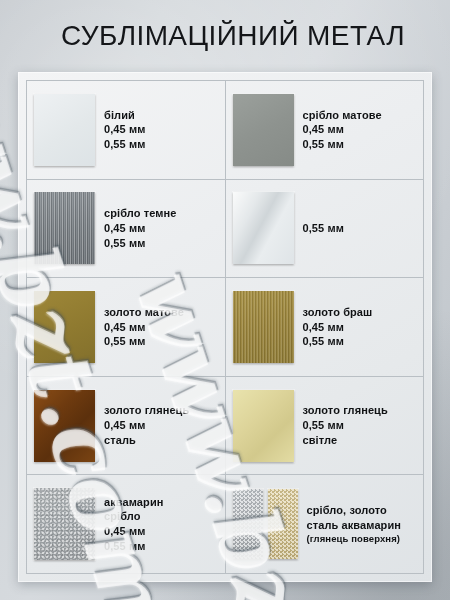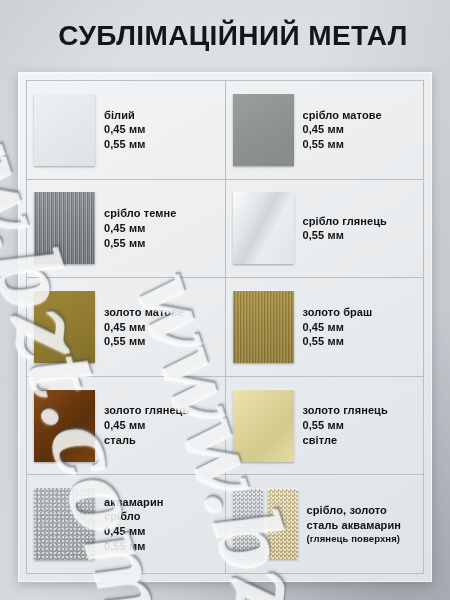--- a/index.html
+++ b/index.html
@@ -120,21 +120,21 @@
   .labels .ln{
     font-size:11px;font-weight:bold;color:#101214;
     white-space:nowrap;letter-spacing:.1px;
   }
   .labels .ln.small{font-size:9.5px;font-weight:bold;}
 
   
   #title{
     position:absolute;left:0;right:0;top:20px;
     text-align:center;
-    font-size:28px;font-weight:bold;color:#141619;
+    font-size:28px;font-weight:normal;color:#141619;
     letter-spacing:.4px;
     font-family:"Liberation Sans","DejaVu Sans",sans-serif;
     margin-left:16px;
   }
 
   
   #watermark{
     position:absolute;inset:0;pointer-events:none;
     overflow:hidden;
   }
@@ -205,21 +205,20 @@
         <div class="ln">0,45 мм</div>
         <div class="ln">0,55 мм</div>
       </div>
     </div>
 
     <div class="cell">
       <div class="sw-wrap">
         <div class="sw sw-silver-gloss"></div>
       </div>
       <div class="labels">
-        <div class="ln">срібло глянець</div>
         <div class="ln">0,55 мм</div>
       </div>
     </div>
 
     <div class="cell">
       <div class="sw-wrap">
         <div class="sw sw-gold-matte"></div>
       </div>
       <div class="labels">
         <div class="ln">золото матове</div>

